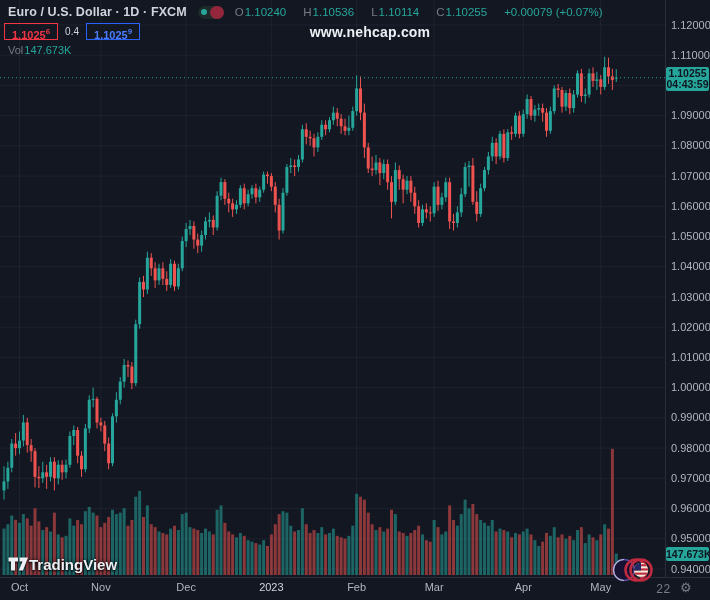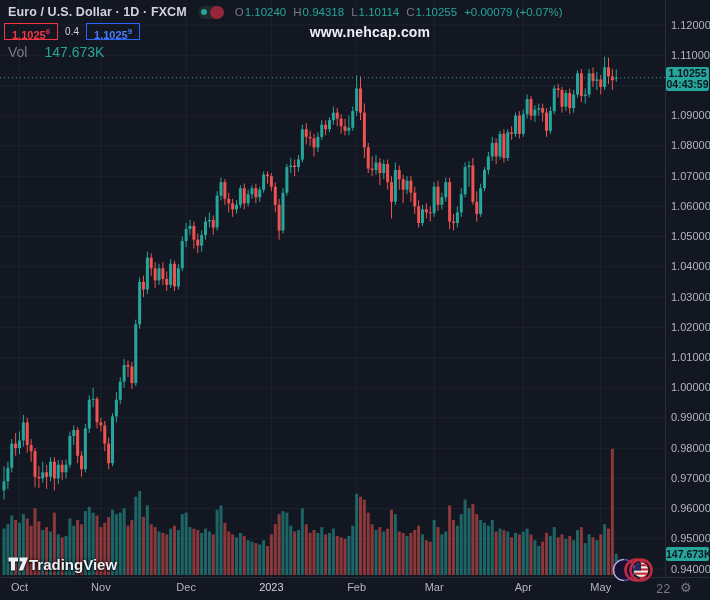--- a/index.html
+++ b/index.html
@@ -7,30 +7,30 @@
        font-family:"Liberation Sans",sans-serif;-webkit-font-smoothing:antialiased;}
   #chart-svg{position:absolute;left:0;top:0;}
   svg text{font-family:"Liberation Sans",sans-serif;}
   .overlay{position:absolute;z-index:5;}
   
   #hdr-row1{left:8px;top:5px;display:flex;align-items:center;gap:11px;}
   #symbol-title{color:#d1d4dc;font-size:12.5px;font-weight:700;letter-spacing:.1px;white-space:nowrap;}
   .toggle{width:26px;height:13px;border-radius:7px;background:#1c2a2a;position:relative;display:inline-block;}
   .toggle .dot{position:absolute;left:3px;top:3.5px;width:6px;height:6px;border-radius:50%;background:#26a69a;}
   .toggle .pill{position:absolute;right:0;top:0;width:14px;height:13px;border-radius:7px;background:#93263b;}
-  .ohlc{display:flex;align-items:center;gap:7px;font-size:11.5px;white-space:nowrap;}
+  .ohlc{display:flex;align-items:center;gap:17px;font-size:11.5px;white-space:nowrap;}
   .ohlc .lbl{color:#787b86;margin-right:1px;}
   .ohlc .val{color:#26a69a;}
   #hdr-row2{left:4px;top:23px;display:flex;align-items:center;gap:7px;}
   .quote-box{height:15px;line-height:15px;padding:0 7px;border-radius:0;font-size:11px;font-weight:600;background:rgba(19,23,34,.6);}
   .sell{border:1px solid #f23645;color:#f23645;}
   .buy{border:1px solid #2962ff;color:#4a7dff;}
   .quote-box sup{font-size:8px;}
   #spread{color:#d1d4dc;font-size:10px;}
-  #hdr-row3{left:8px;top:44px;display:flex;align-items:center;gap:17px;font-size:14px;}
+  #hdr-row3{left:8px;top:44px;display:flex;align-items:center;gap:1px;font-size:11px;}
   #vol-label{color:#787b86;}
   #vol-value{color:#26a69a;}
   
   #watermark{left:0;top:24px;width:740px;text-align:center;color:#eceff4;font-size:14px;font-weight:700;letter-spacing:.2px;}
   
   .axis-badge{left:666px;width:43px;background:#26a69a;color:#0e1420;text-align:center;border-radius:2px;z-index:6;}
   #price-badge{padding:1px 0;font-size:10.5px;font-weight:600;line-height:11px;}
   #vol-badge{font-size:10.5px;font-weight:600;line-height:14px;height:14px;}
   
   #tv-logo{left:8px;top:556px;display:flex;align-items:center;color:#eceff4;font-size:15px;font-weight:700;
@@ -593,21 +593,21 @@
     </svg>
 
   <div class="overlay" id="hdr-row1">
     <span id="symbol-title">Euro / U.S. Dollar · 1D · FXCM</span>
     <span class="toggle">
       <span class="dot"></span>
       <span class="pill"></span>
     </span>
     <span class="ohlc">
       <span><span class="lbl">O</span><span class="val">1.10240</span></span>
-      <span><span class="lbl">H</span><span class="val">0.94318</span></span>
+      <span><span class="lbl">H</span><span class="val">1.10536</span></span>
       <span><span class="lbl">L</span><span class="val">1.10114</span></span>
       <span><span class="lbl">C</span><span class="val">1.10255</span></span>
       <span class="val">+0.00079 (+0.07%)</span>
     </span>
   </div>
 
   <div class="overlay" id="hdr-row2">
     <span class="quote-box sell"><span>1.1025</span><sup>6</sup></span>
     <span id="spread">0.4</span>
     <span class="quote-box buy"><span>1.1025</span><sup>9</sup></span>

